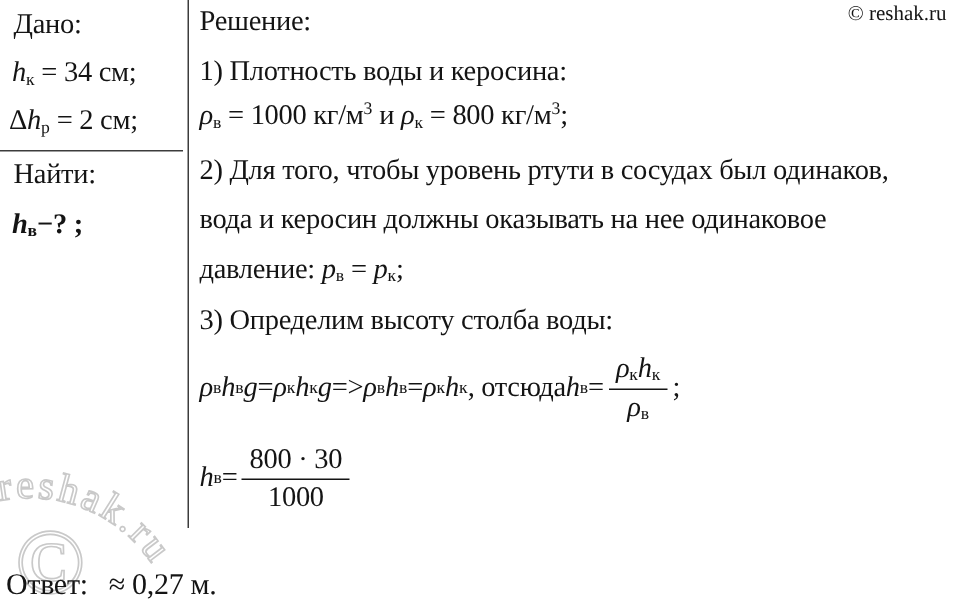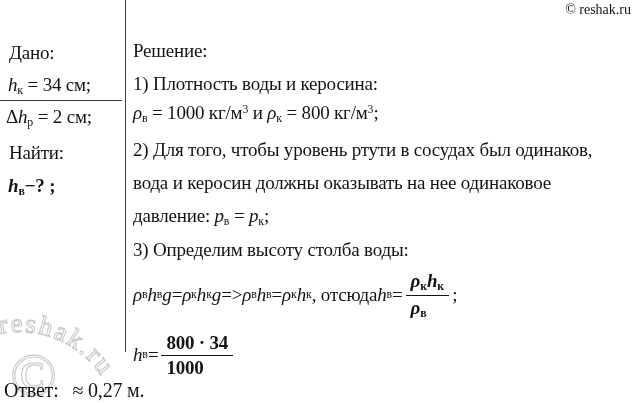--- a/index.html
+++ b/index.html
@@ -7,21 +7,21 @@
     position: relative;
     width: 635px;
     height: 403px;
     background: #ffffff;
     overflow: hidden;
     font-family: "Liberation Serif", "DejaVu Serif", serif;
     font-size: 19px;
     color: #141414;
     letter-spacing: -0.2px;
   }
-  .abs { position: absolute; white-space: nowrap; margin-top: 36px; }
+  .abs { position: absolute; white-space: nowrap; }
 
   
   .vline {
     position: absolute;
     left: 125px; top: 0;
     width: 1px; height: 352px;
     background: #3c3c3c;
   }
   .hline {
     position: absolute;
@@ -29,23 +29,23 @@
     width: 122px; height: 1px;
     background: #3c3c3c;
   }
 
   
   .tk-i { font-style: italic; }
   .tk-sub { font-size: 0.62em; vertical-align: -0.22em; letter-spacing: 0; }
   .tk-sup { font-size: 0.62em; vertical-align: 0.55em; letter-spacing: 0; }
   .frac {
     display: inline-block;
+    text-align: center;
     vertical-align: middle;
     margin: 0 3px;
-    font-weight: bold;
   }
   .frac .num {
     display: block;
     border-bottom: 1.5px solid #141414;
     padding: 0 5px 1px 5px;
   }
   .frac .den { display: block; padding: 1px 5px 0 5px; }
 
   .frow { display: flex; align-items: center; height: 54px; }
 
@@ -143,21 +143,21 @@
           <span class="num"><span class="tk-i">ρ</span><span class="tk-sub">к</span><span class="tk-i">h</span><span class="tk-sub">к</span></span>
           <span class="den"><span class="tk-i">ρ</span><span class="tk-sub">в</span></span>
         </span>
         <span>;</span>
       </div>
     <div class="abs frow" style="left:133px; top:292px;">
         <span class="tk-i">h</span>
         <span class="tk-sub">в</span>
         <span> = </span>
         <span class="frac">
-          <span class="num"><span>800 · 34</span></span>
+          <span class="num"><span>800 · 30</span></span>
           <span class="den"><span>1000</span></span>
         </span>
       </div>
   </div>
 
   <div class="answer">
     <span>Ответ:</span><span class="gap"></span><span>≈ 0,27 м.</span>
   </div>
 
 </div>

